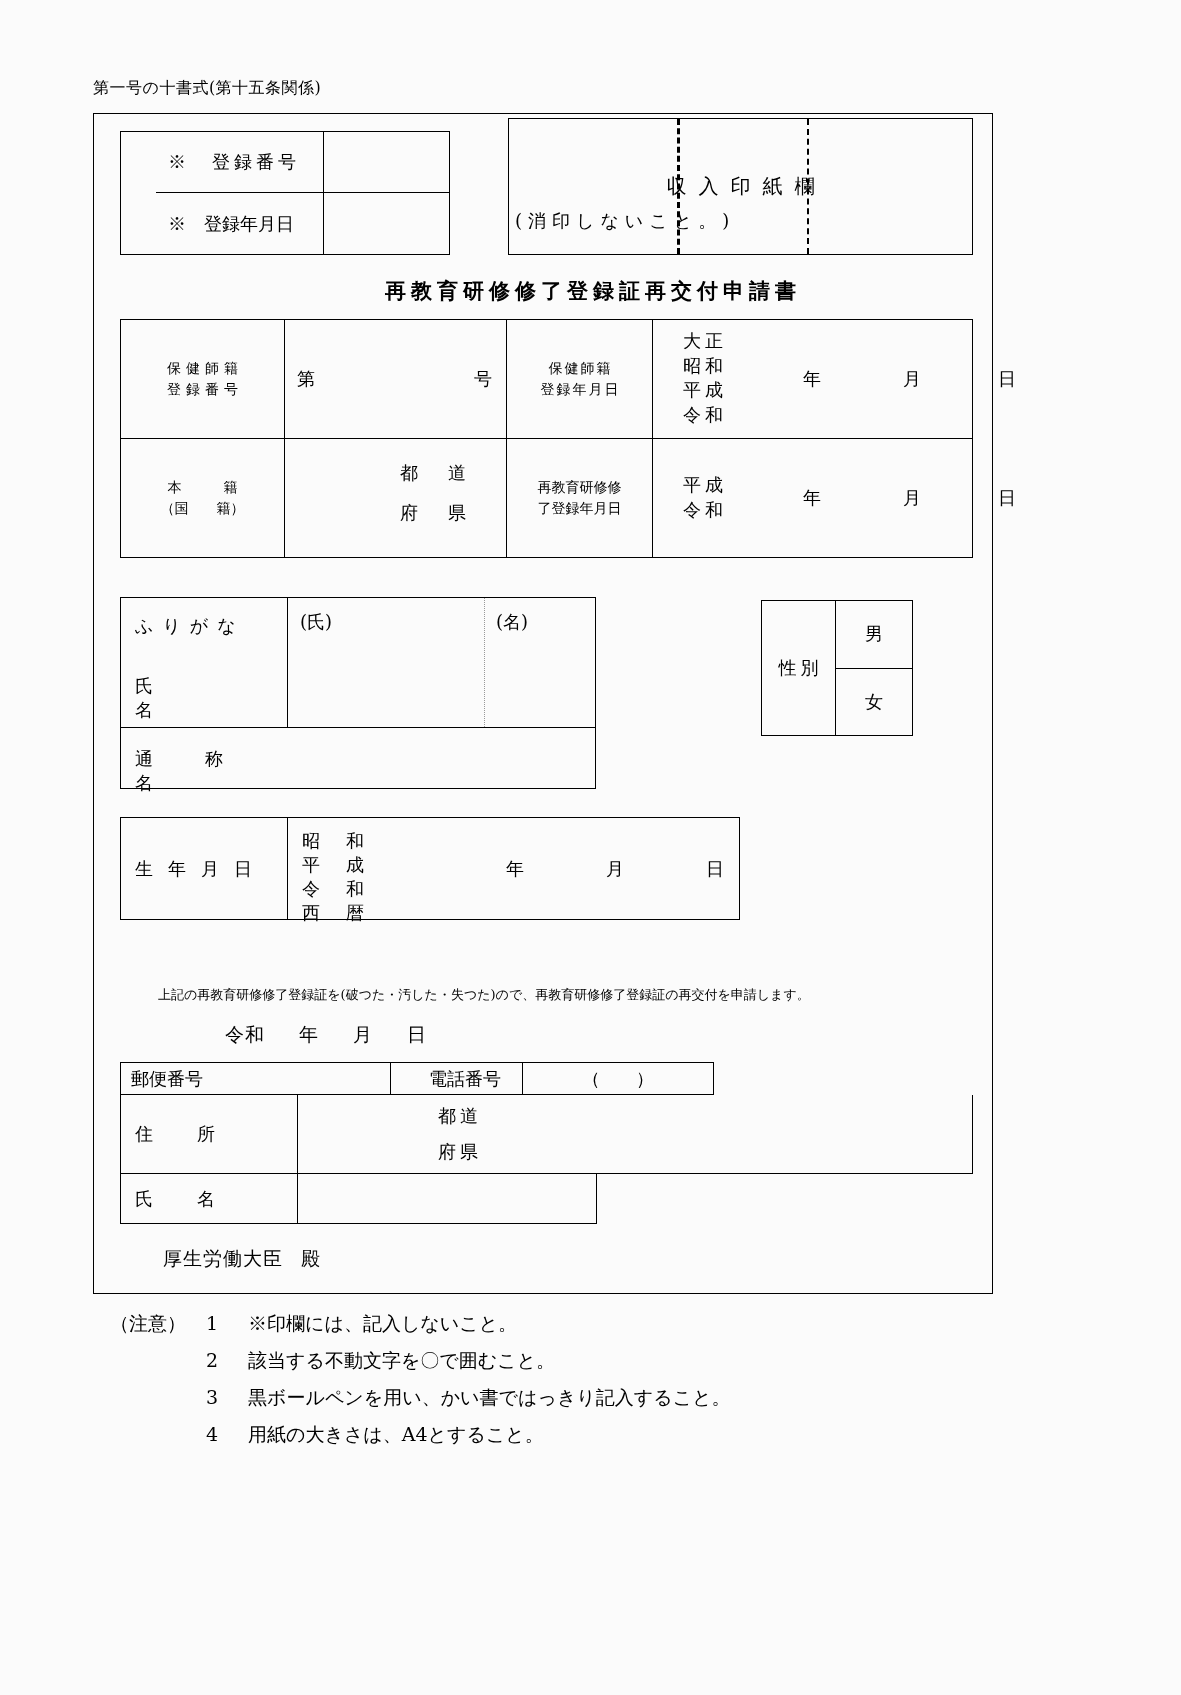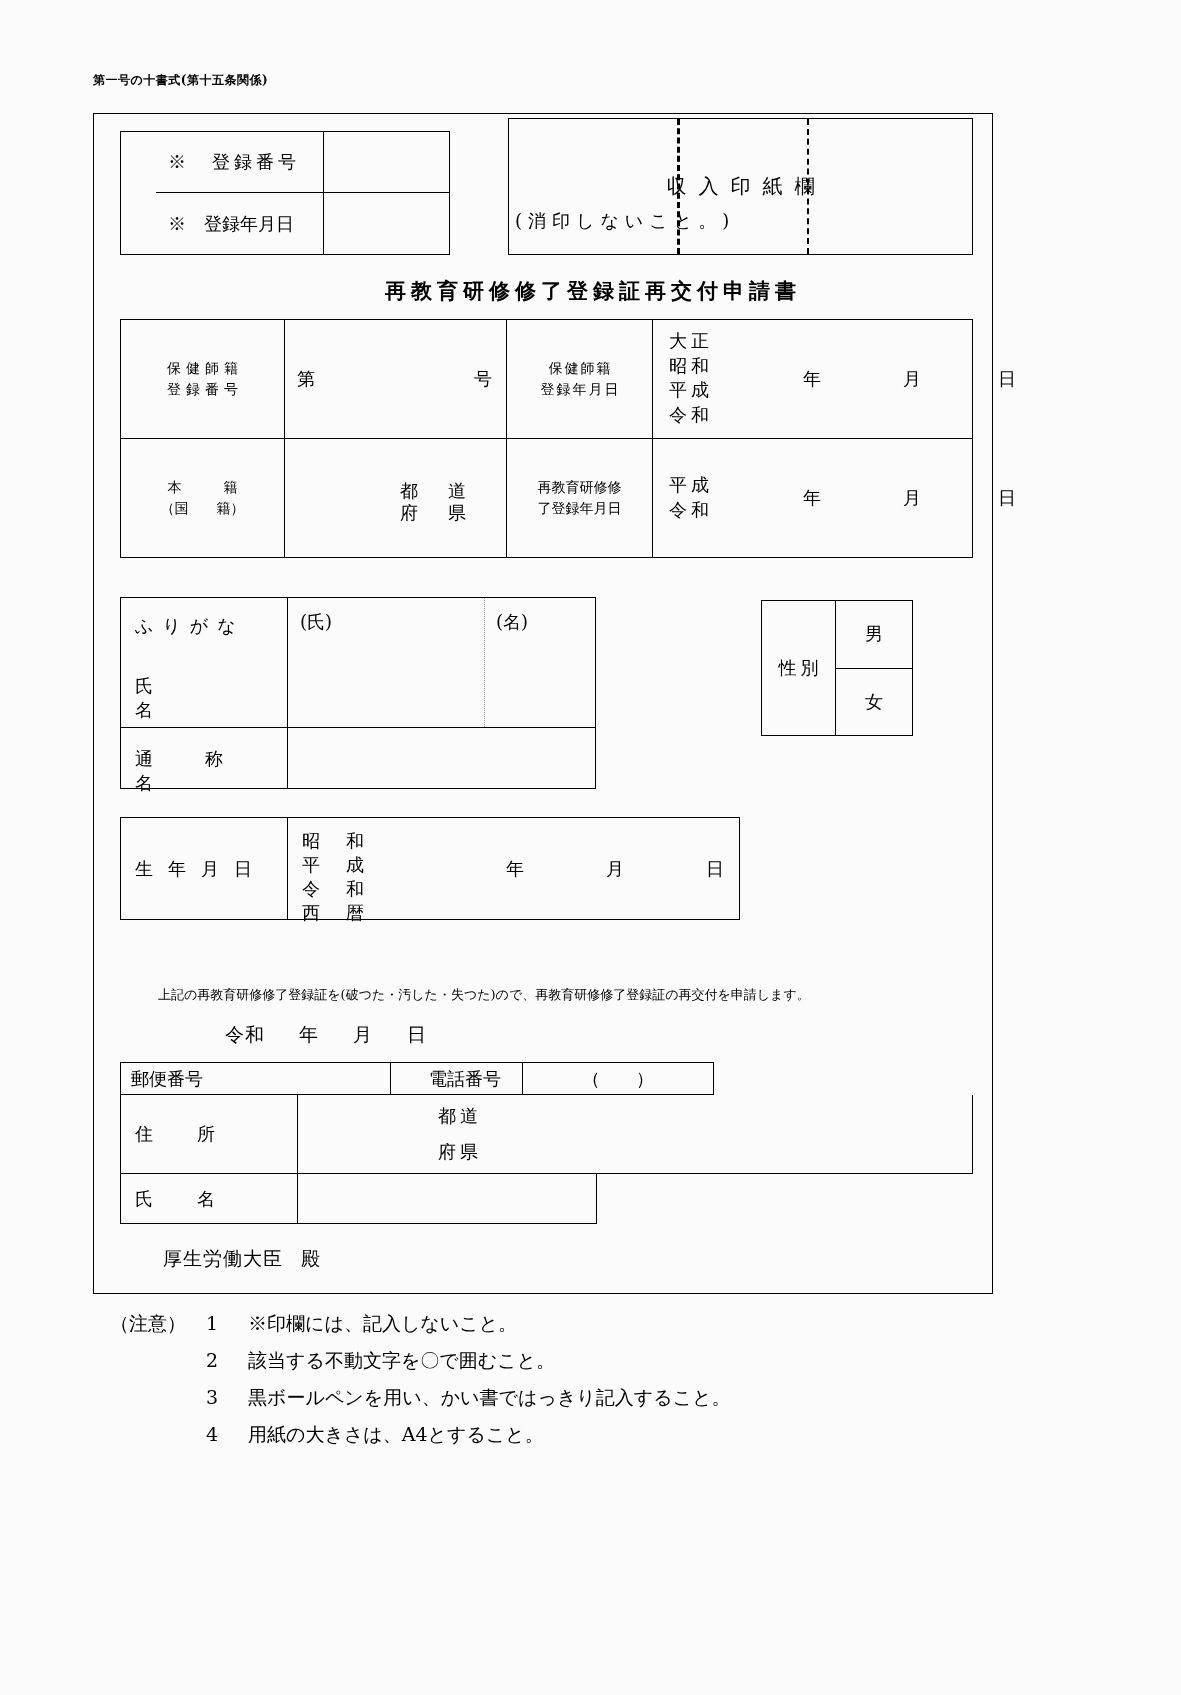--- a/index.html
+++ b/index.html
@@ -11,21 +11,21 @@
     position:relative;
     overflow:hidden;
   }
   .page { position:relative; width:1181px; height:1695px; }
 
   
   .abs { position:absolute; }
 
   
   #form-code {
-    left:93px; top:72px; font-size:12px; letter-spacing:0.5px;font-weight:bold;
+    left:93px; top:78px; font-size:16px; letter-spacing:0.5px;
   }
 
   
   #outer-frame {
     left:93px; top:113px; width:900px; height:1181px;
     border:1.5px solid #000; box-sizing:border-box;
   }
 
   
   #reg-table {
@@ -84,37 +84,37 @@
   #lic-table .c + .c { border-left:1.5px solid #000; }
   .c1 { width:163px; display:flex; align-items:center; justify-content:center; }
   .c2 { width:222px; }
   .c3 { width:146px; display:flex; align-items:center; justify-content:center; }
   .c4 { flex:1; }
   .two-line { text-align:center; font-size:14px; line-height:1.5; }
   .sp5 { letter-spacing:5px; text-indent:5px; }
   .sp2 { letter-spacing:2px; text-indent:2px; }
   .dai { position:absolute; left:12px; top:50%; transform:translateY(-50%); font-size:18px;}
   .gou { position:absolute; right:14px; top:50%; transform:translateY(-50%); font-size:18px;}
-  .todo  { position:absolute; right:34px; top:40px; font-size:18px; letter-spacing:6px;}
+  .todo  { position:absolute; right:34px; top:22px; font-size:18px; letter-spacing:6px;}
   .fuken { position:absolute; right:34px; top:62px; font-size:18px; letter-spacing:6px;}
   .eras {
-    position:absolute; left:16px; top:50%; transform:translateY(-50%);
+    position:absolute; left:30px; top:50%; transform:translateY(-50%);
     font-size:18px; line-height:1.38; letter-spacing:4px;
   }
   .ymd { position:absolute; top:50%; transform:translateY(-50%); font-size:18px; }
   .ymd.y { left:150px; } .ymd.m { left:250px; } .ymd.d { left:345px; }
 
   
   #name-table {
     left:120px; top:597px; width:476px; height:192px;
     border:1.5px solid #000; box-sizing:border-box;
   }
   #name-table .nrow { display:flex; box-sizing:border-box; }
   #name-table .nrow.top { height:130px; border-bottom:1.5px solid #000; }
-  #name-table .nrow.bot { height:60px; }
+  #name-table .nrow.bot { height:60px;flex-direction:column; }
   #name-table .nlab {
     width:167px; box-sizing:border-box; border-right:1.5px solid #000;
     position:relative; font-size:18px;
   }
   #name-table .nval { flex:1; position:relative; }
   .dotted-sep {
     position:absolute; top:0; bottom:0; left:196px; width:0;
     border-left:1.5px dotted #999;
   }
   .furi { position:absolute; left:14px; top:16px; letter-spacing:9px; }

